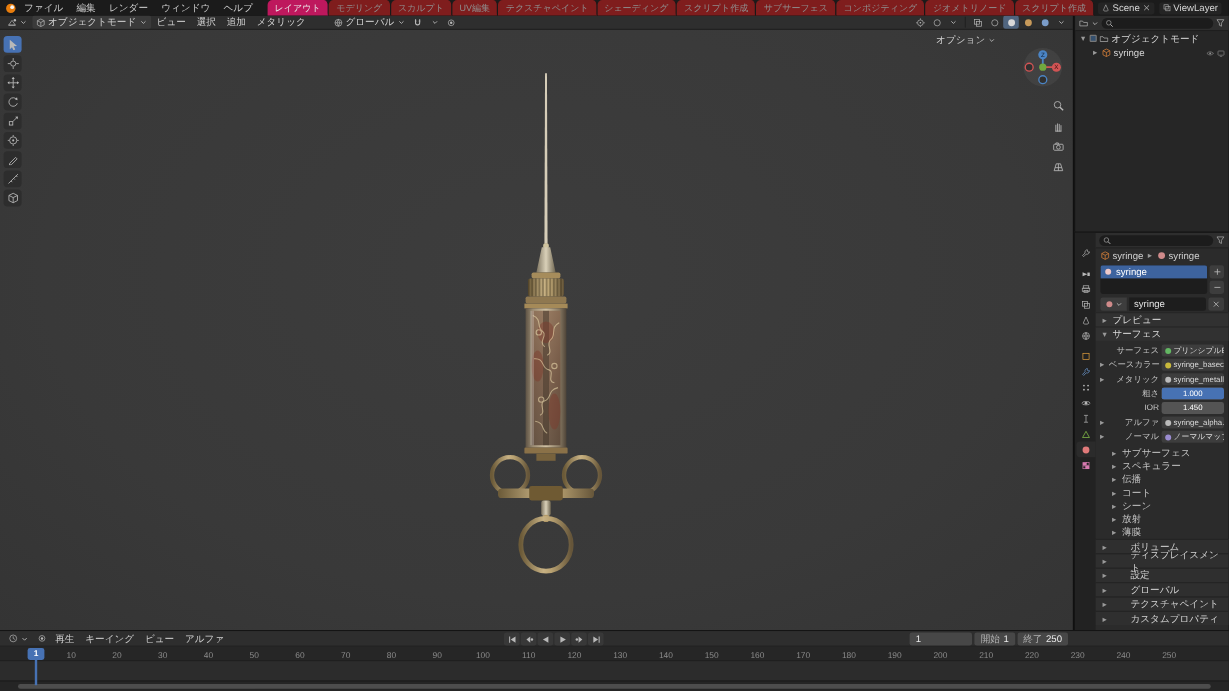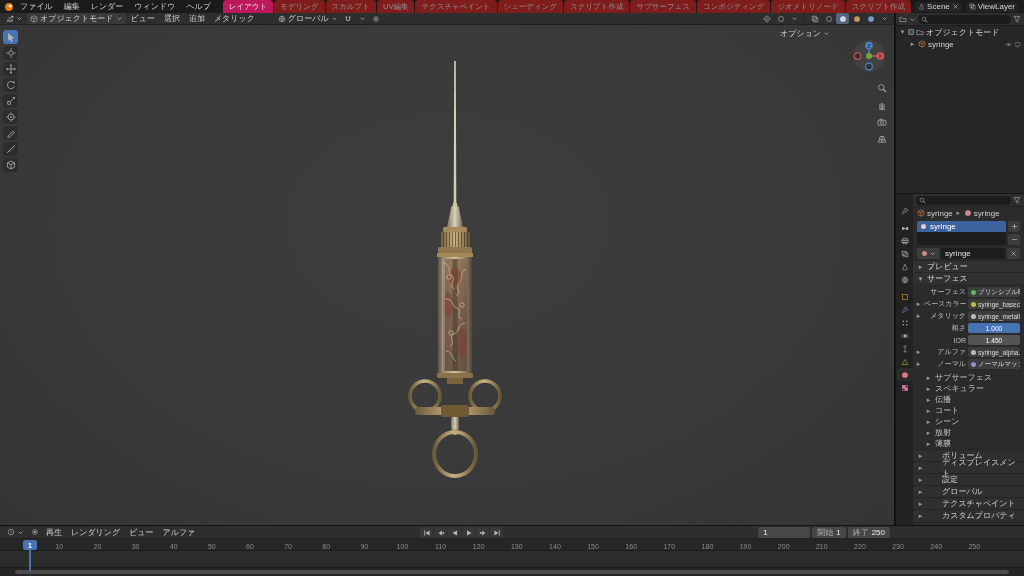--- a/index.html
+++ b/index.html
@@ -879,21 +879,21 @@
       <svg class="ic xs">
           <use href="#s-chev"></use>
         </svg>
     </div>
     <span class="hicon">
         <svg class="ic sm">
           <use href="#s-rec"></use>
         </svg>
       </span>
     <span class="vmenu">再生</span>
-    <span class="vmenu">レンダリング</span>
+    <span class="vmenu">キーイング</span>
     <span class="vmenu">ビュー</span>
     <span class="vmenu">アルファ</span>
 
     <div id="transport">
       <div class="tbtn">
           <svg class="ic sm">
             <use href="#s-skipstart"></use>
           </svg>
         </div>
       <div class="tbtn">

